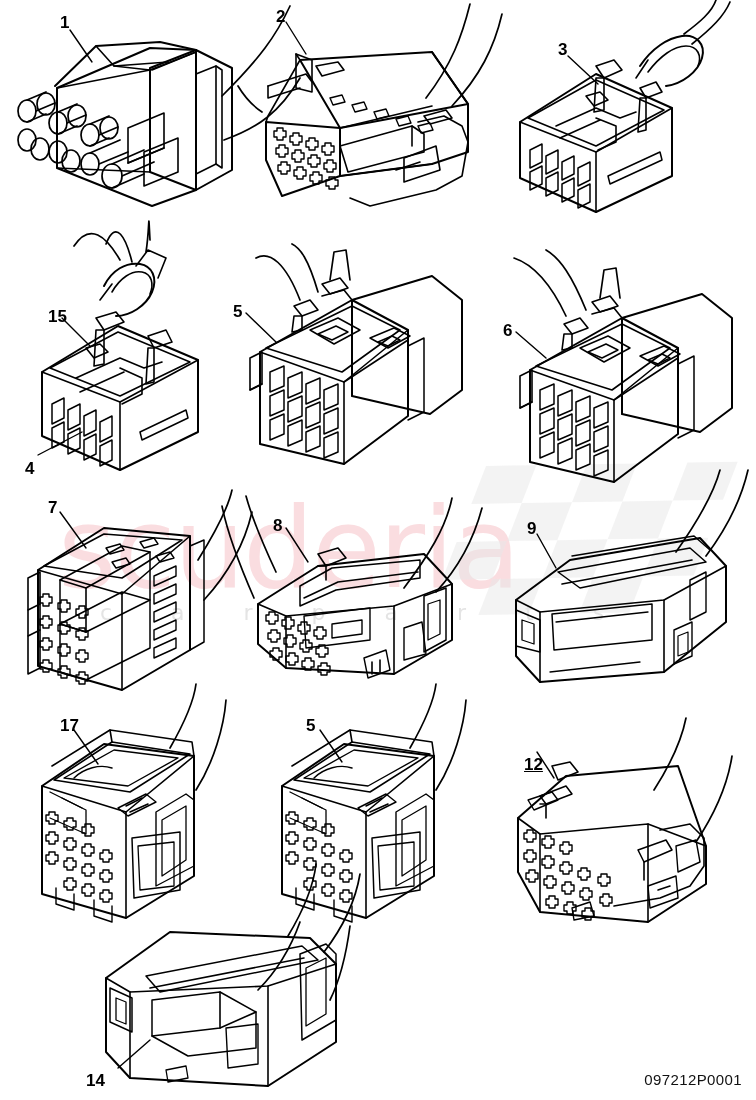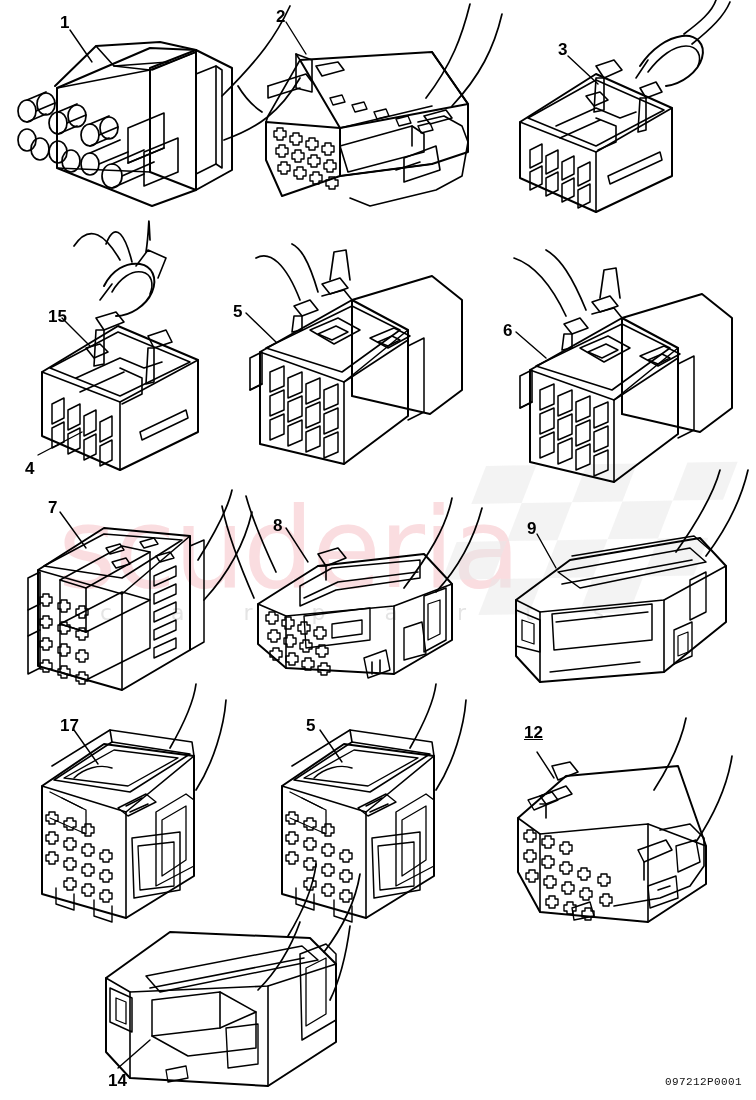--- a/index.html
+++ b/index.html
@@ -38,22 +38,22 @@
   .lbl{
     position:absolute;z-index:3;
     font-family:"Liberation Sans","DejaVu Sans",sans-serif;
     font-size:17px;font-weight:bold;color:#000;
     line-height:1;white-space:nowrap;
   }
 
   
   #code{
     position:absolute;right:14px;bottom:12px;z-index:3;
-    font-family:Liberation Mono, monospace;
-    font-size:11px;color:#111;letter-spacing:.4px;
+    font-family:Liberation Sans, sans-serif;
+    font-size:15px;color:#111;letter-spacing:.4px;
   }
 </style>
 </head>
 <body>
 
 <div id="sheet">
 
   <div id="watermark">
     <div class="wm-brand">scuderia</div>
     <div class="wm-sub">c a r   p a r t s</div>
@@ -645,18 +645,18 @@
   <div class="lbl" style="left:558px;top:41px;">3</div>
   <div class="lbl" style="left:48px;top:308px;">15</div>
   <div class="lbl" style="left:25px;top:460px;">4</div>
   <div class="lbl" style="left:233px;top:303px;">5</div>
   <div class="lbl" style="left:503px;top:322px;">6</div>
   <div class="lbl" style="left:48px;top:499px;">7</div>
   <div class="lbl" style="left:273px;top:517px;">8</div>
   <div class="lbl" style="left:527px;top:520px;">9</div>
   <div class="lbl" style="left:60px;top:717px;">17</div>
   <div class="lbl" style="left:306px;top:717px;">5</div>
-  <div class="lbl" style="left:524px;top:724px;text-decoration:underline;">12</div>
-  <div class="lbl" style="left:108px;top:1072px;">14</div>
+  <div class="lbl" style="left:524px;top:756px;text-decoration:underline;">12</div>
+  <div class="lbl" style="left:86px;top:1072px;">14</div>
 
   <div id="code">097212P0001</div>
 
 </div>
 
 </body></html>

